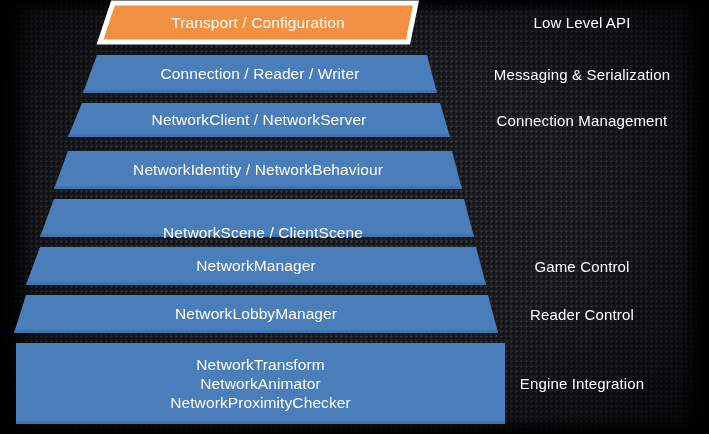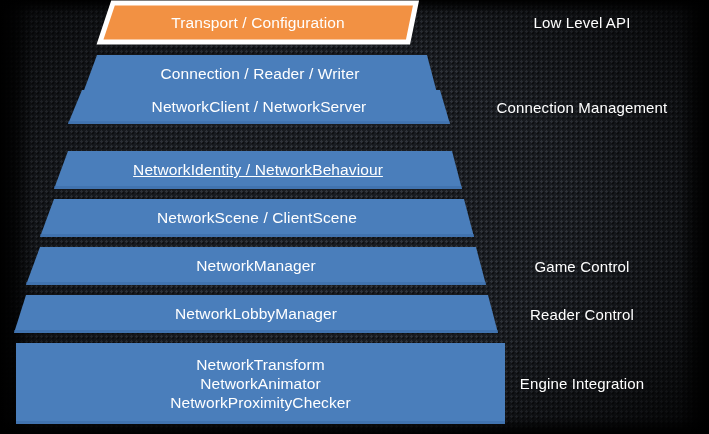--- a/index.html
+++ b/index.html
@@ -139,48 +139,49 @@
         <div class="side-label">Low Level API</div>
       </div>
       <div class="layer-row" style="top: 55px; height: 38px;">
         <div class="layer-shape">
           <svg viewBox="0 0 470 38" preserveAspectRatio="none">
             <polygon points="97,0 427,0 437,38 83,38" fill="#4A7EBB"></polygon>
             <polygon points="83,35 437,35 437,38 83,38" fill="#3A6AA5" opacity="0.55"></polygon>
           </svg>
         </div>
         <div class="layer-label" style="left: 83px; width: 354px;">Connection / Reader / Writer</div>
-      </div>
-      <div class="layer-row" style="top: 90px; height: 34px;">
+        <div class="side-label">Messaging &amp; Serialization</div>
+      </div>
+      <div class="layer-row" style="top: 103px; height: 34px;">
         <div class="layer-shape">
           <svg viewBox="0 0 470 38" preserveAspectRatio="none">
             <polygon points="82,0 440,0 450,38 68,38" fill="#4A7EBB"></polygon>
             <polygon points="68,35 450,35 450,38 68,38" fill="#3A6AA5" opacity="0.55"></polygon>
           </svg>
         </div>
         <div class="layer-label" style="left: 68px; width: 382px;">NetworkClient / NetworkServer</div>
         <div class="side-label">Connection Management</div>
       </div>
       <div class="layer-row" style="top: 151px; height: 38px;">
         <div class="layer-shape">
           <svg viewBox="0 0 470 38" preserveAspectRatio="none">
             <polygon points="68,0 452,0 462,38 54,38" fill="#4A7EBB"></polygon>
             <polygon points="54,35 462,35 462,38 54,38" fill="#3A6AA5" opacity="0.55"></polygon>
           </svg>
         </div>
-        <div class="layer-label" style="left: 54px; width: 408px; text-decoration: underline;">NetworkIdentity / NetworkBehaviour</div>
+        <div class="layer-label" style="left: 54px; width: 408px;">NetworkIdentity / NetworkBehaviour</div>
       </div>
       <div class="layer-row" style="top: 199px; height: 38px;">
         <div class="layer-shape">
           <svg viewBox="0 0 470 38" preserveAspectRatio="none">
             <polygon points="54,0 464,0 474,38 40,38" fill="#4A7EBB"></polygon>
             <polygon points="40,35 474,35 474,38 40,38" fill="#3A6AA5" opacity="0.55"></polygon>
           </svg>
         </div>
-        <div class="layer-label" style="left: 40px; width: 434px;">NetworkScene / ClientScene</div>
+        <div class="layer-label" style="left: 46px; width: 434px; margin-top: 15px;">NetworkScene / ClientScene</div>
       </div>
       <div class="layer-row" style="top: 247px; height: 38px; border-radius: 12px;">
         <div class="layer-shape">
           <svg viewBox="0 0 470 38" preserveAspectRatio="none">
             <polygon points="40,0 476,0 486,38 26,38" fill="#4A7EBB"></polygon>
             <polygon points="26,35 486,35 486,38 26,38" fill="#3A6AA5" opacity="0.55"></polygon>
           </svg>
         </div>
         <div class="layer-label" style="left: 26px; width: 460px;">NetworkManager</div>
         <div class="side-label">Game Control</div>

